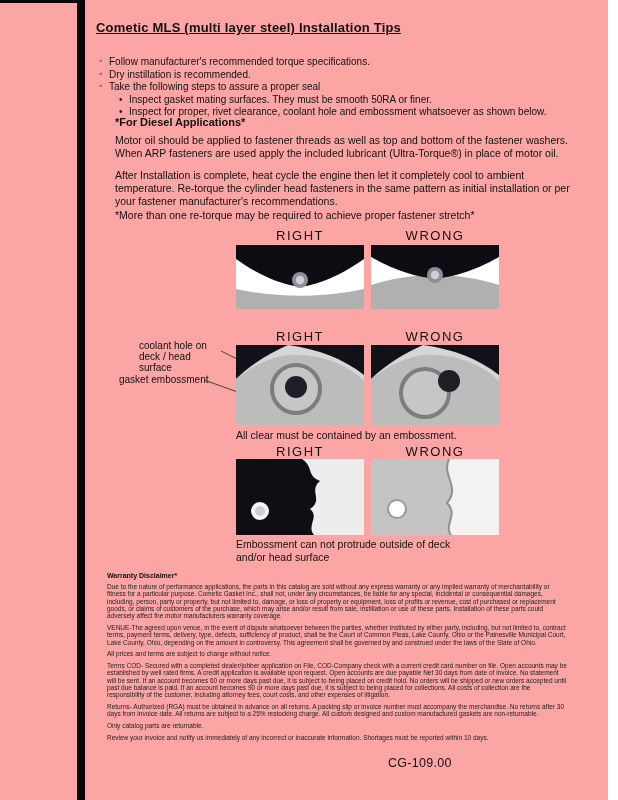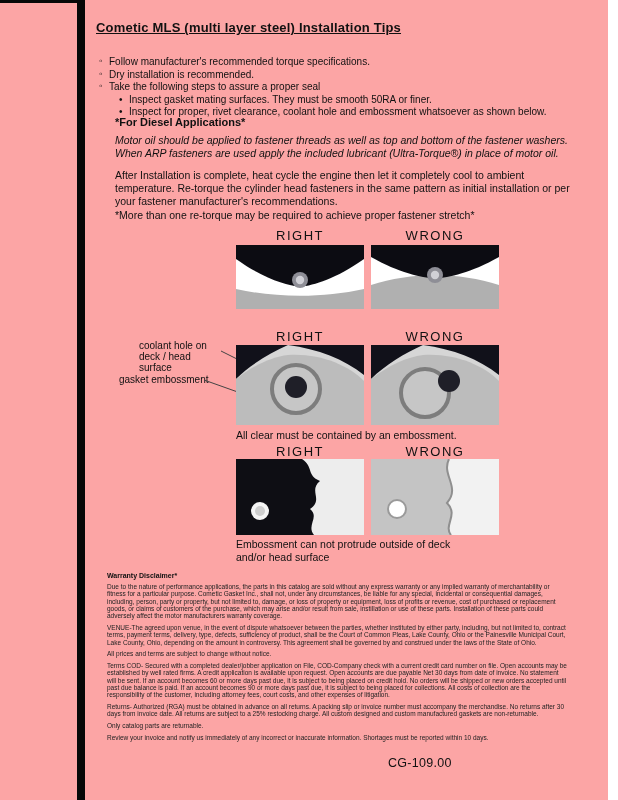--- a/index.html
+++ b/index.html
@@ -14,21 +14,21 @@
            text-decoration:underline; letter-spacing:.2px; }
 
   .tips { position:absolute; left:99px; top:56px; width:478px; font-size:10px; line-height:12.6px; }
   .tips .b  { position:relative; padding-left:10px; }
   .tips .b::before  { content:"◦"; position:absolute; left:0; top:-1px; }
   .tips .sb { position:relative; padding-left:10px; margin-left:20px; }
   .tips .sb::before { content:"•"; position:absolute; left:0; top:0; }
 
   .h2 { position:absolute; left:115px; top:116px; font-size:11px; font-weight:bold; }
   .para { position:absolute; left:115px; width:464px; font-size:10.5px; line-height:13px; }
-  #para1 { top:134px;font-style:italic; }
+  #para1 { top:134px; }
   #para2 { top:169px; }
   #note  { top:209px; }
 
   .dlabel { position:absolute; width:128px; text-align:center; font-size:13px; letter-spacing:1.5px; }
   .panel  { position:absolute; width:128px; }
   .panel svg { display:block; }
   .caption { position:absolute; left:236px; font-size:10.5px; line-height:12.5px; }
   .sidelabel { position:absolute; font-size:10px; line-height:11px; }
   .leader { position:absolute; left:125px; top:338px; }
 
@@ -43,21 +43,21 @@
 
 <div class="page">
 
   <div class="scan-edge-left"></div>
   <div class="scan-edge-top"></div>
 
   <h1 class="title">Cometic MLS (multi layer steel) Installation Tips</h1>
 
   <div class="tips">
     <div class="b"><span>Follow manufacturer's recommended torque specifications.</span></div>
-    <div class="b"><span>Dry installation is recommended.</span></div>
+    <div class="b"><span>Dry instillation is recommended.</span></div>
     <div class="b"><span>Take the following steps to assure a proper seal</span></div>
     <div class="sb"><span>Inspect gasket mating surfaces.  They must be smooth 50RA or finer.</span></div>
     <div class="sb"><span>Inspect for proper, rivet clearance, coolant hole and embossment whatsoever as shown below.</span></div>
   </div>
 
   <h2 class="h2">*For Diesel Applications*</h2>
   <p class="para" id="para1">Motor oil should be applied to fastener threads as well as top and bottom of the fastener washers. When ARP fasteners are used apply the included lubricant (Ultra-Torque®) in place of motor oil.</p>
   <p class="para" id="para2">After Installation is complete, heat cycle the engine then let it completely cool to ambient temperature. Re-torque the cylinder head fasteners in the same pattern as initial installation or per your fastener manufacturer's recommendations.</p>
   <p class="para" id="note">*More than one re-torque may be required to achieve proper fastener stretch*</p>
 

